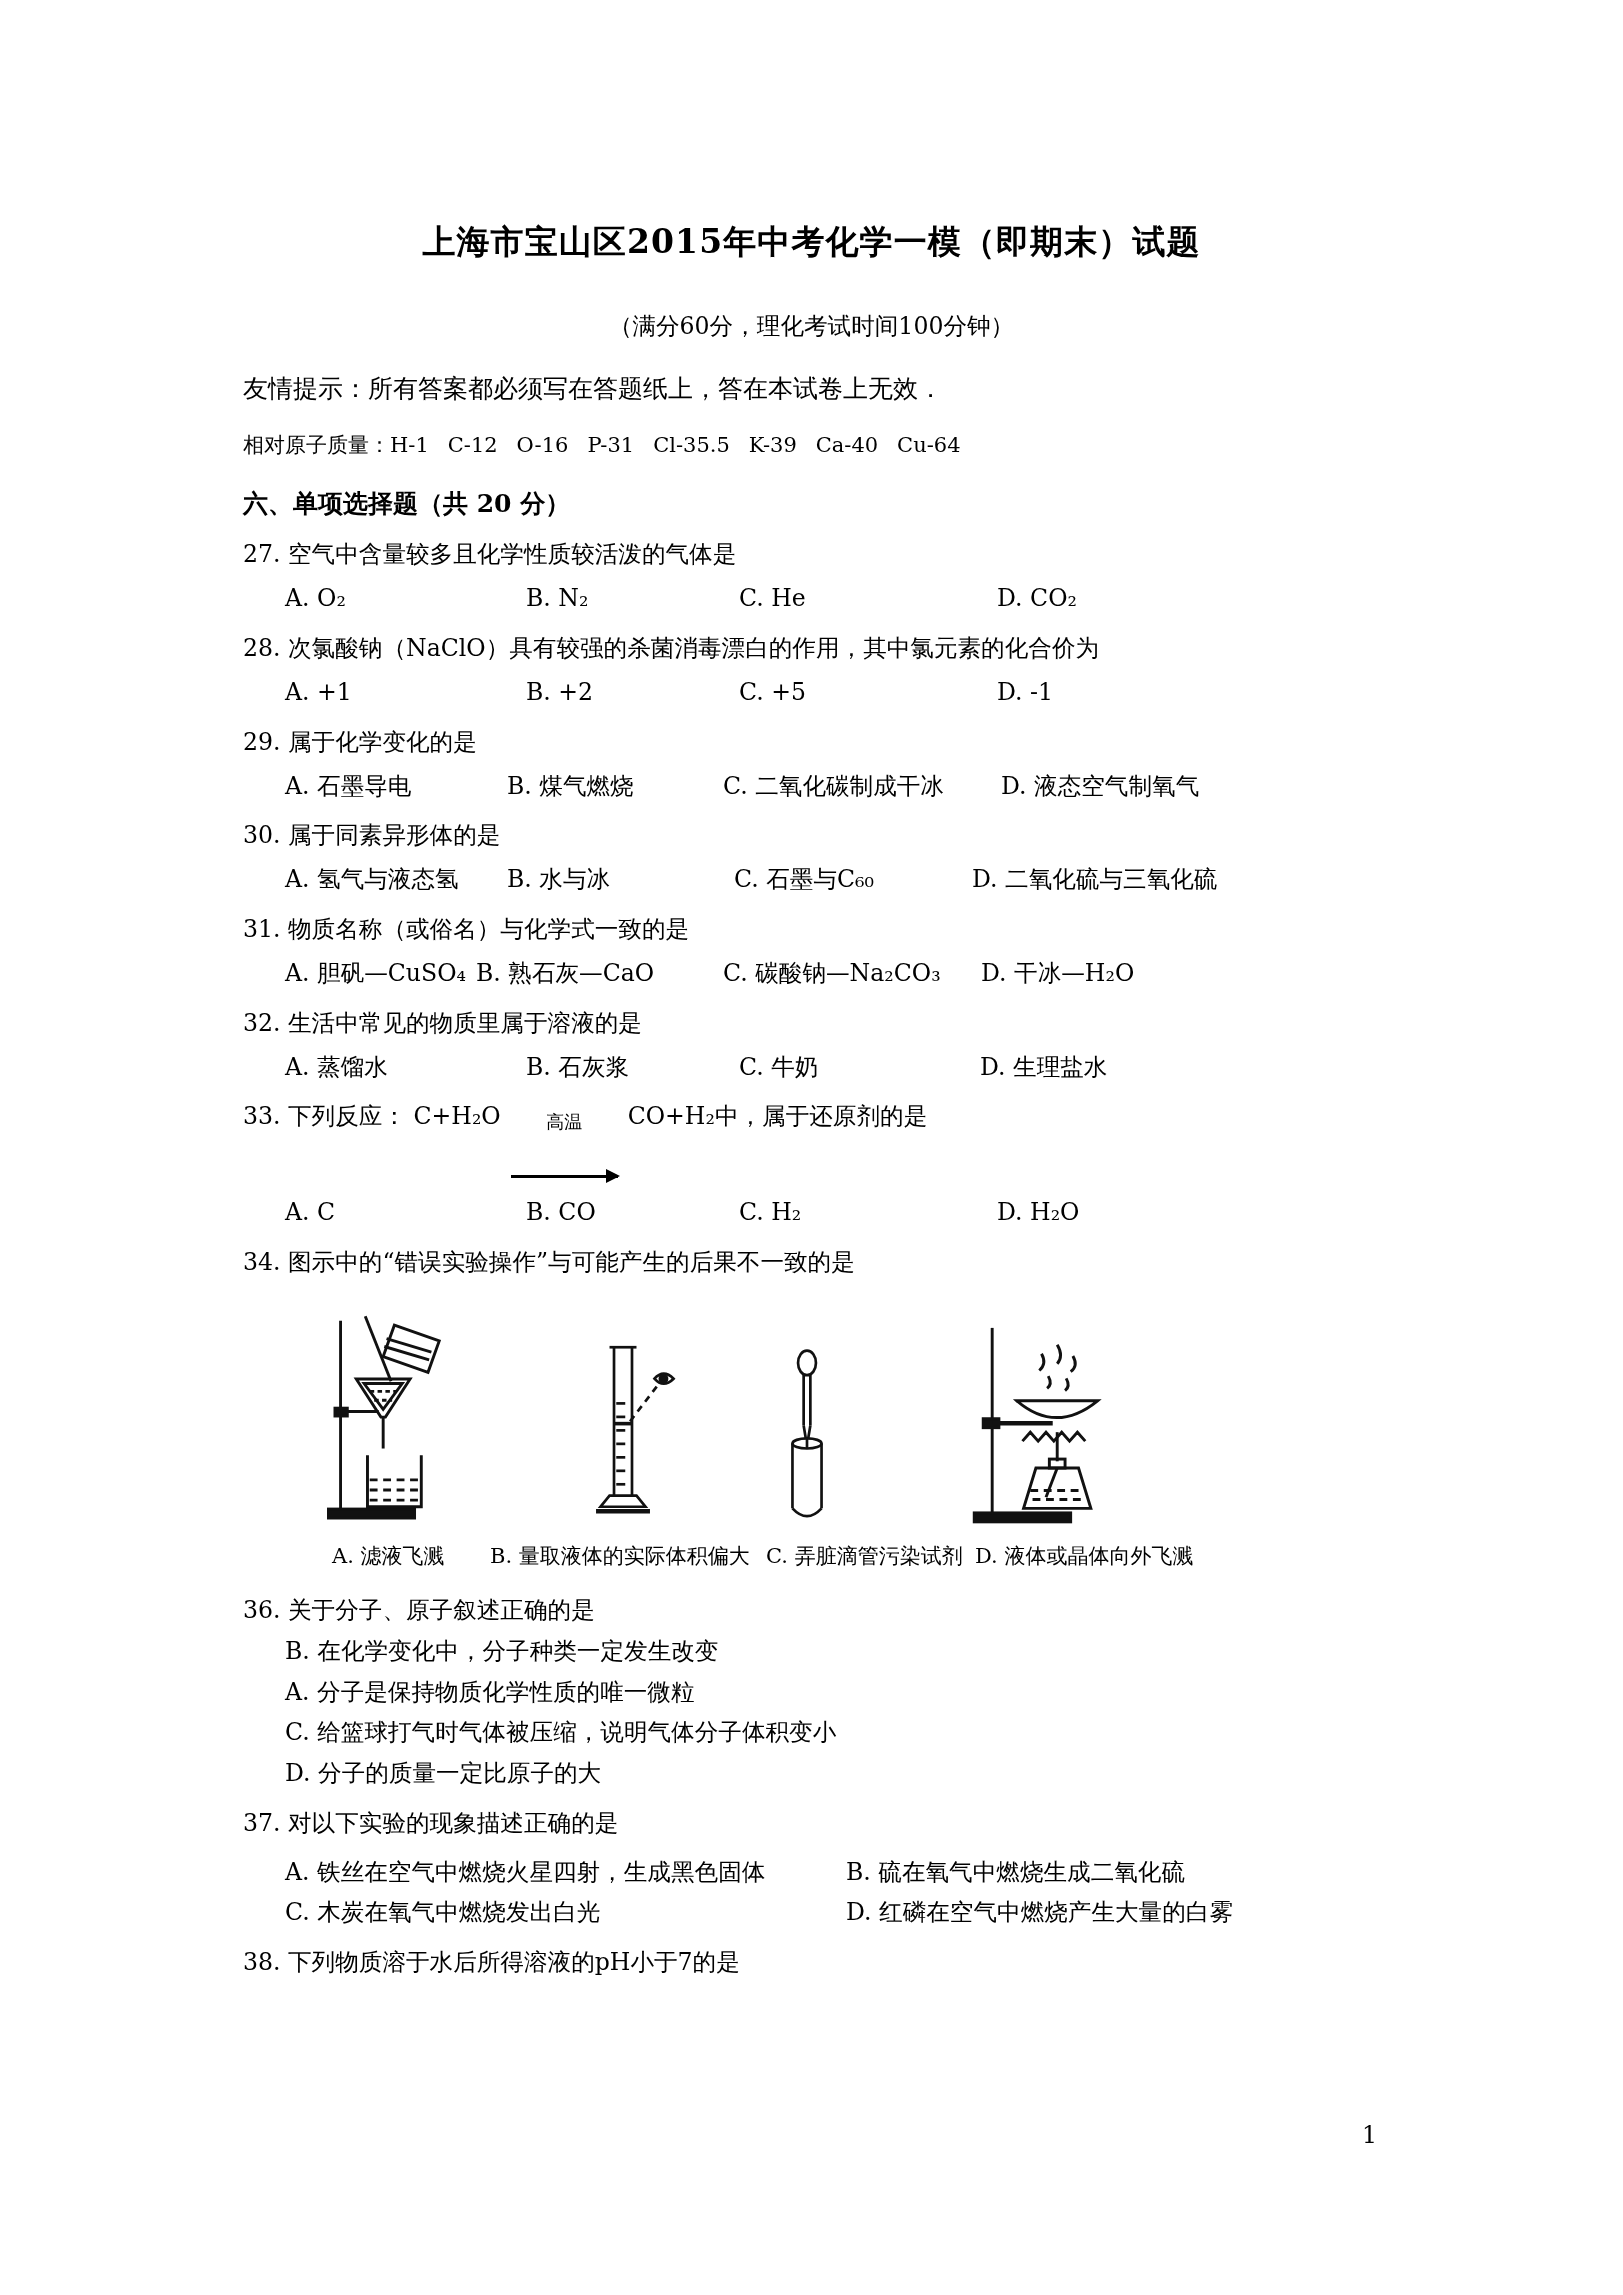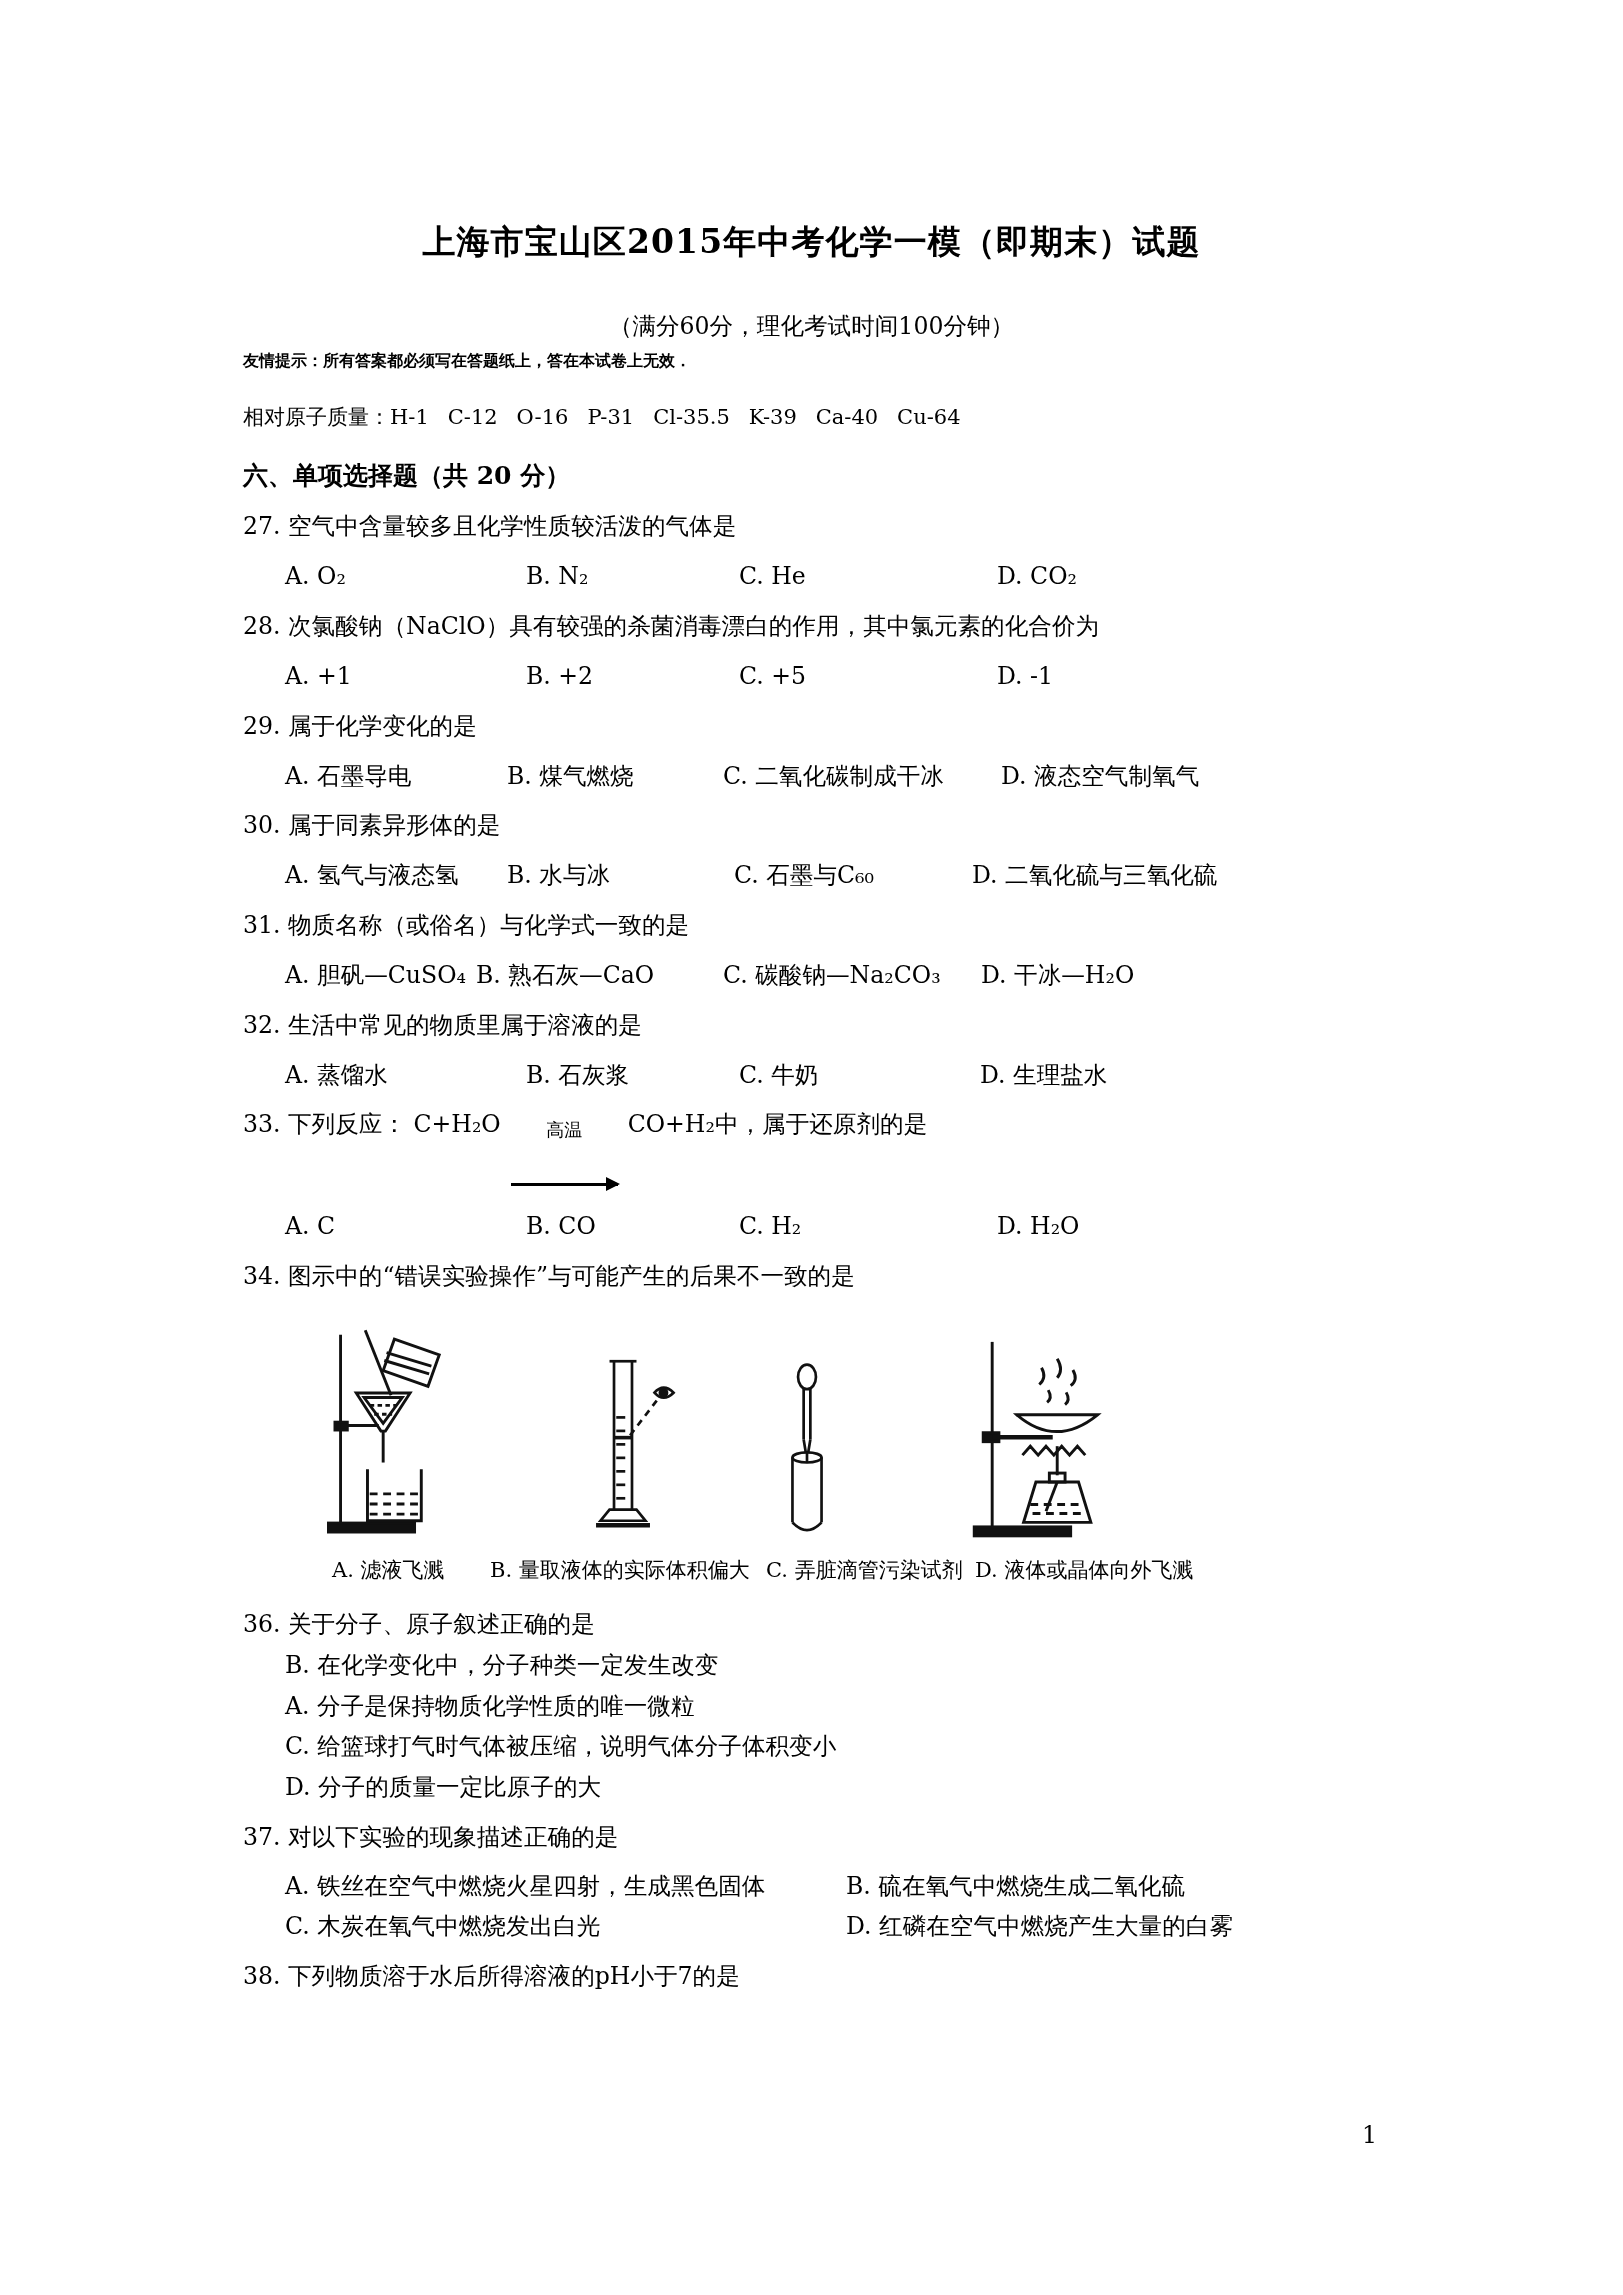--- a/index.html
+++ b/index.html
@@ -23,22 +23,23 @@
     letter-spacing:1.1px;
     line-height:39px;
   }
   .subtitle{
     margin-top:48px;
     text-align:center;
     font-size:23.6px;
     line-height:34px;
   }
   .notice{
-    font-size:16px;
-    font-weight:bold;
+    margin-top:28px;
+    font-size:25px;
+    font-weight:normal;
     line-height:36px;
   }
   .masses{
     margin-top:21px;
     font-size:21px;
     line-height:34px;
     word-spacing:12.3px;
   }
   .section{
     margin-top:23.6px;
@@ -48,21 +49,21 @@
   }
 
   .q{ margin-top:15.7px; font-size:23.6px; }
   .stem{ line-height:35px; }
   .opts{
     margin-top:9px;
     display:flex;
     padding-left:42px;
     line-height:34px;
   }
-  .opt{ display:inline-block; white-space:nowrap;margin-top:6px; }
+  .opt{ display:inline-block; white-space:nowrap; }
   .w1{ width:241px; }
   .w2{ width:213px; }
   .w3{ width:258px; }
   .opts-stack .opt-line{ padding-left:42px; line-height:35px; margin-top:5.6px; }
   .opts2{ display:flex; padding-left:42px; line-height:34px; margin-top:14px; }
   .opts2 .left{ width:561px; }
   .opts2-second{ margin-top:5.6px; }
 
   
   .rxn{ display:inline-flex; flex-direction:column; align-items:center; vertical-align:-3.4px; margin:0 10px;gap:40px; }

